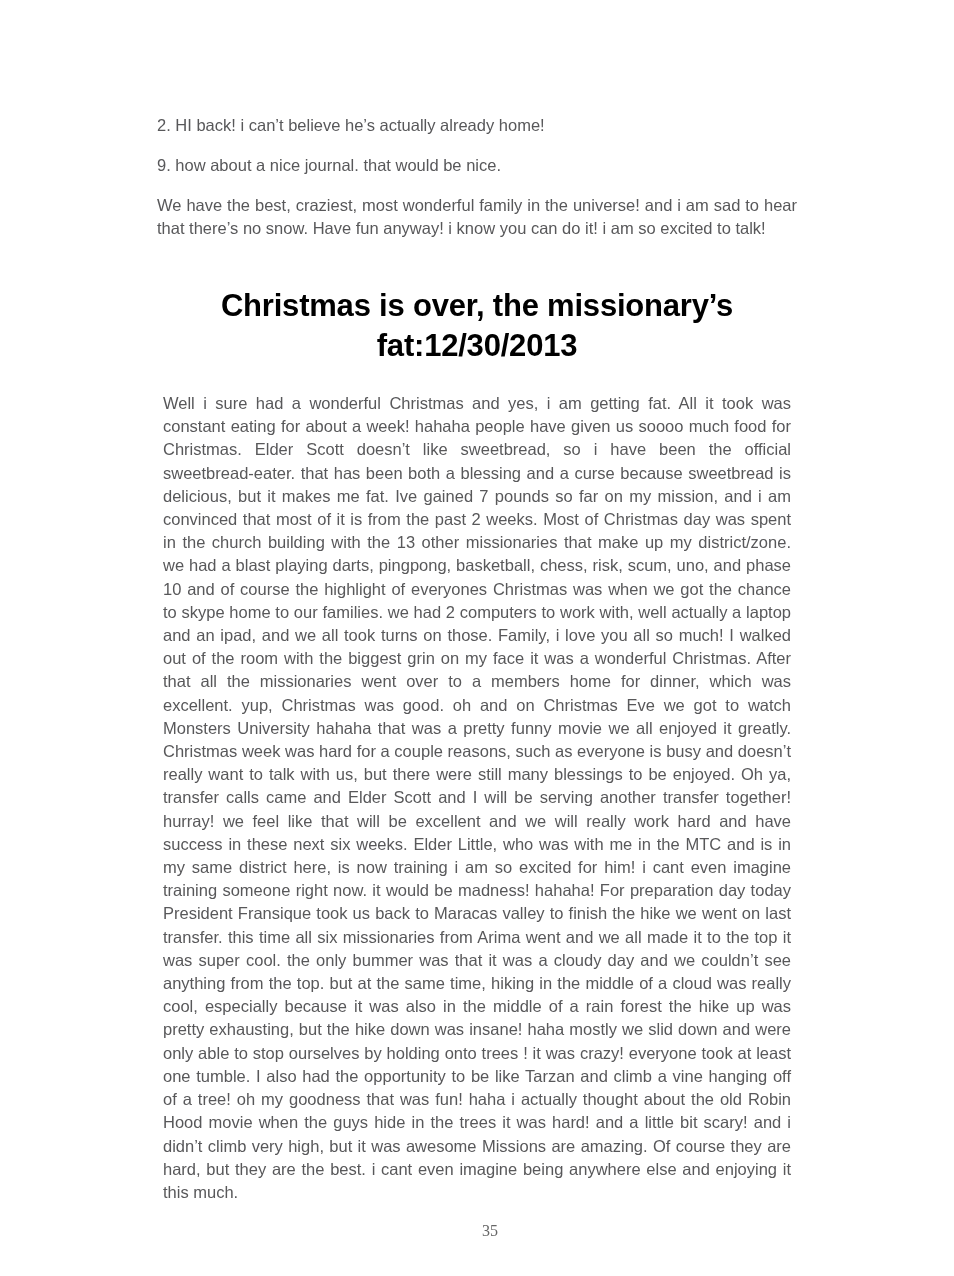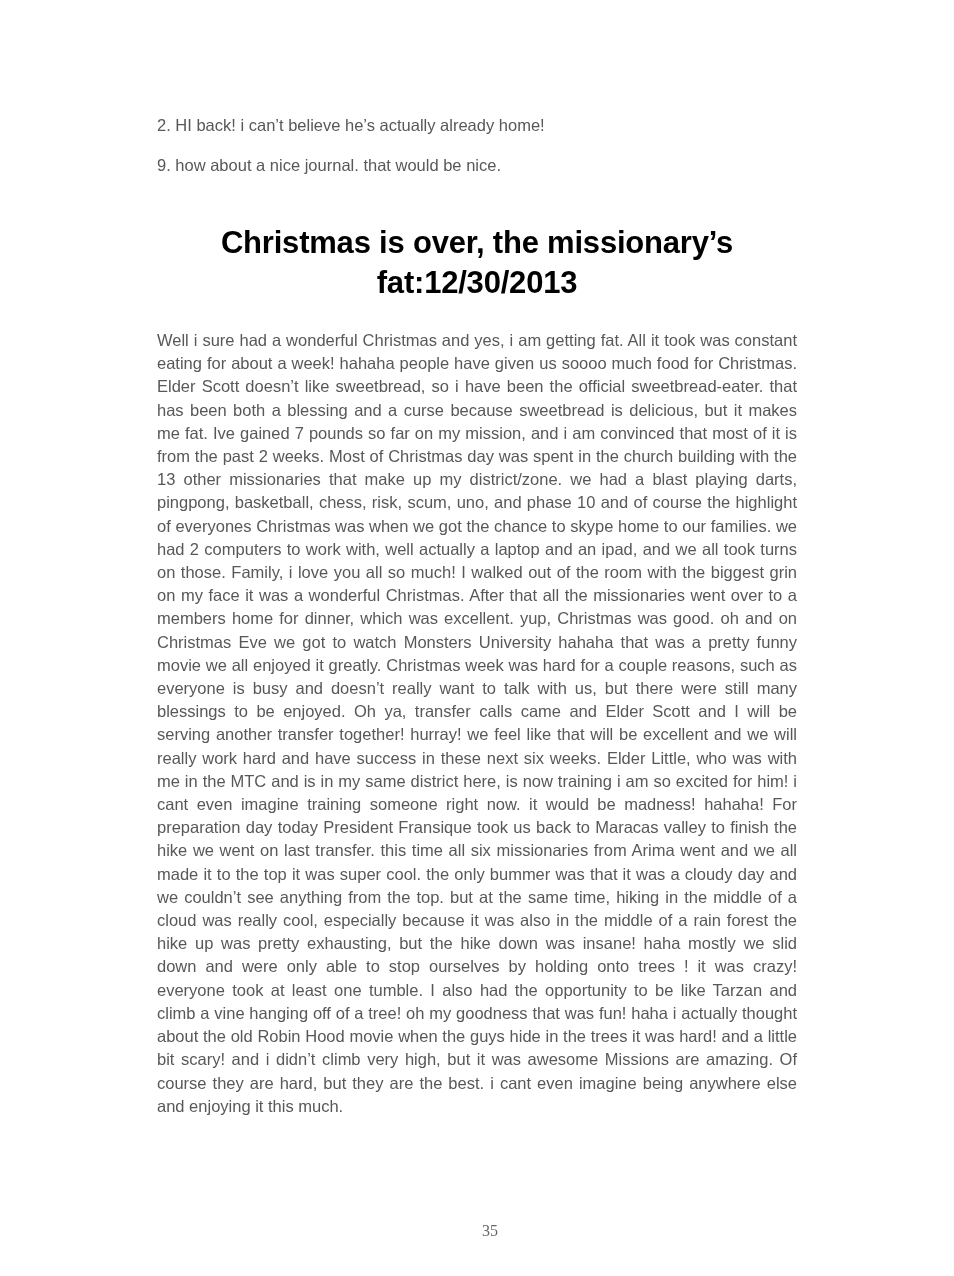--- a/index.html
+++ b/index.html
@@ -32,21 +32,21 @@
     margin: 46px auto 26px auto;
     max-width: 580px;
     font-size: 31px;
     line-height: 40px;
     font-weight: bold;
     color: #000000;
     text-align: center;
     letter-spacing: -0.2px;
   }
   .post-body {
-    margin: 0;
+    margin: 6px;
     font-size: 16.5px;
     line-height: 23.2px;
     color: #58585a;
     text-align: justify;
   }
   .page-number {
     position: absolute;
     left: 0;
     right: 0;
     top: 1222px;
@@ -58,18 +58,19 @@
   }
 </style>
 </head>
 <body>
 
 <div class="page">
   <div class="content">
     <div class="intro">
       <p>2. HI back! i can’t believe he’s actually already home!</p>
       <p>9. how about a nice journal. that would be nice.</p>
+      <p>We have the best, craziest, most wonderful family in the universe! and i am sad to hear that there’s no snow. Have fun anyway! i know you can do it! i am so excited to talk!</p>
     </div>
     <h1 class="post-title">Christmas is over, the missionary’s fat:12/30/2013</h1>
     <p class="post-body">Well i sure had a wonderful Christmas and yes, i am getting fat. All it took was constant eating for about a week! hahaha people have given us soooo much food for Christmas. Elder Scott doesn’t like sweetbread, so i have been the official sweetbread-eater. that has been both a blessing and a curse because sweetbread is delicious, but it makes me fat. Ive gained 7 pounds so far on my mission, and i am convinced that most of it is from the past 2 weeks. Most of Christmas day was spent in the church building with the 13 other missionaries that make up my district/zone. we had a blast playing darts, pingpong, basketball, chess, risk, scum, uno, and phase 10 and of course the highlight of everyones Christmas was when we got the chance to skype home to our families. we had 2 computers to work with, well actually a laptop and an ipad, and we all took turns on those. Family, i love you all so much! I walked out of the room with the biggest grin on my face it was a wonderful Christmas. After that all the missionaries went over to a members home for dinner, which was excellent. yup, Christmas was good. oh and on Christmas Eve we got to watch Monsters University hahaha that was a pretty funny movie we all enjoyed it greatly. Christmas week was hard for a couple reasons, such as everyone is busy and doesn’t really want to talk with us, but there were still many blessings to be enjoyed. Oh ya, transfer calls came and Elder Scott and I will be serving another transfer together! hurray! we feel like that will be excellent and we will really work hard and have success in these next six weeks. Elder Little, who was with me in the MTC and is in my same district here, is now training i am so excited for him! i cant even imagine training someone right now. it would be madness! hahaha! For preparation day today President Fransique took us back to Maracas valley to finish the hike we went on last transfer. this time all six missionaries from Arima went and we all made it to the top it was super cool. the only bummer was that it was a cloudy day and we couldn’t see anything from the top. but at the same time, hiking in the middle of a cloud was really cool, especially because it was also in the middle of a rain forest the hike up was pretty exhausting, but the hike down was insane! haha mostly we slid down and were only able to stop ourselves by holding onto trees ! it was crazy! everyone took at least one tumble. I also had the opportunity to be like Tarzan and climb a vine hanging off of a tree! oh my goodness that was fun! haha i actually thought about the old Robin Hood movie when the guys hide in the trees it was hard! and a little bit scary! and i didn’t climb very high, but it was awesome  Missions are amazing. Of course they are hard, but they are the best. i cant even imagine being anywhere else and enjoying it this much.</p>
   </div>
   <div class="page-number">35</div>
 </div>
 
 </body></html>

